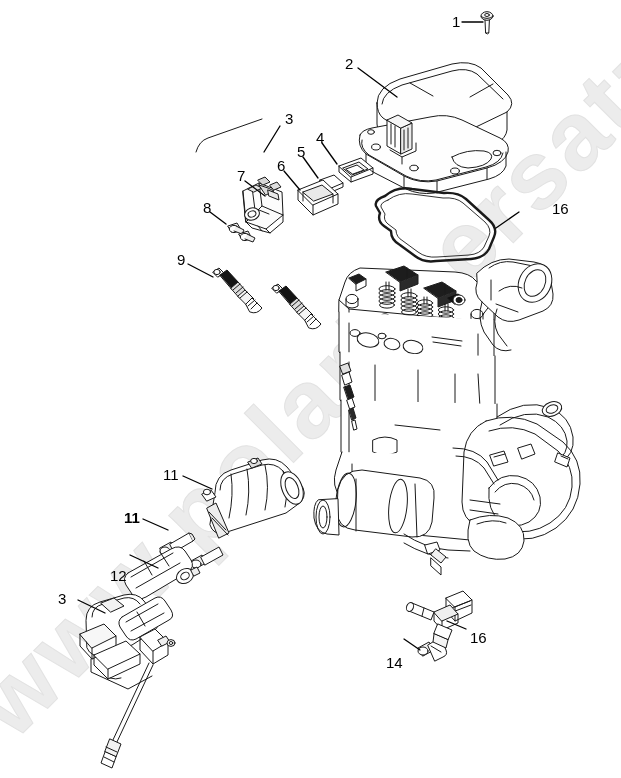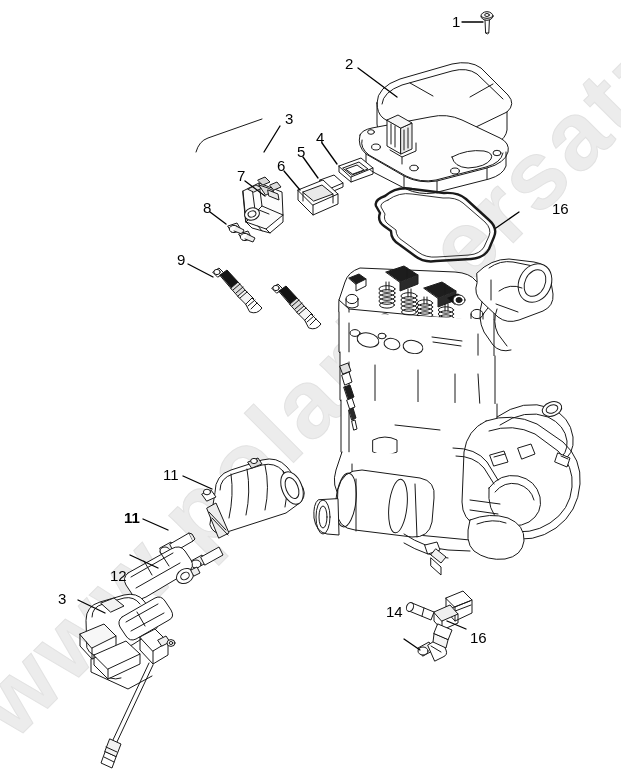--- a/index.html
+++ b/index.html
@@ -528,19 +528,19 @@
       <div class="lbl" style="left: 316px; top: 130px;">4</div>
       <div class="lbl" style="left: 297px; top: 144px;">5</div>
       <div class="lbl" style="left: 277px; top: 158px;">6</div>
       <div class="lbl" style="left: 237px; top: 168px;">7</div>
       <div class="lbl" style="left: 203px; top: 200px;">8</div>
       <div class="lbl" style="left: 177px; top: 252px;">9</div>
       <div class="lbl" style="left: 163px; top: 467px;">11</div>
       <div class="lbl" style="left: 124px; top: 510px; font-weight: bold;">11</div>
       <div class="lbl" style="left: 110px; top: 556px; margin-top: 12px;">12</div>
       <div class="lbl" style="left: 58px; top: 591px;">3</div>
-      <div class="lbl" style="left: 386px; top: 604px;">14</div>
+      <div class="lbl" style="left: 386px; top: 655px;">14</div>
       <div class="lbl" style="left: 470px; top: 630px;">16</div>
       <div class="lbl" style="left: 552px; top: 201px;">16</div>
     </div>
 
 
 </div>
 
 </body></html>

